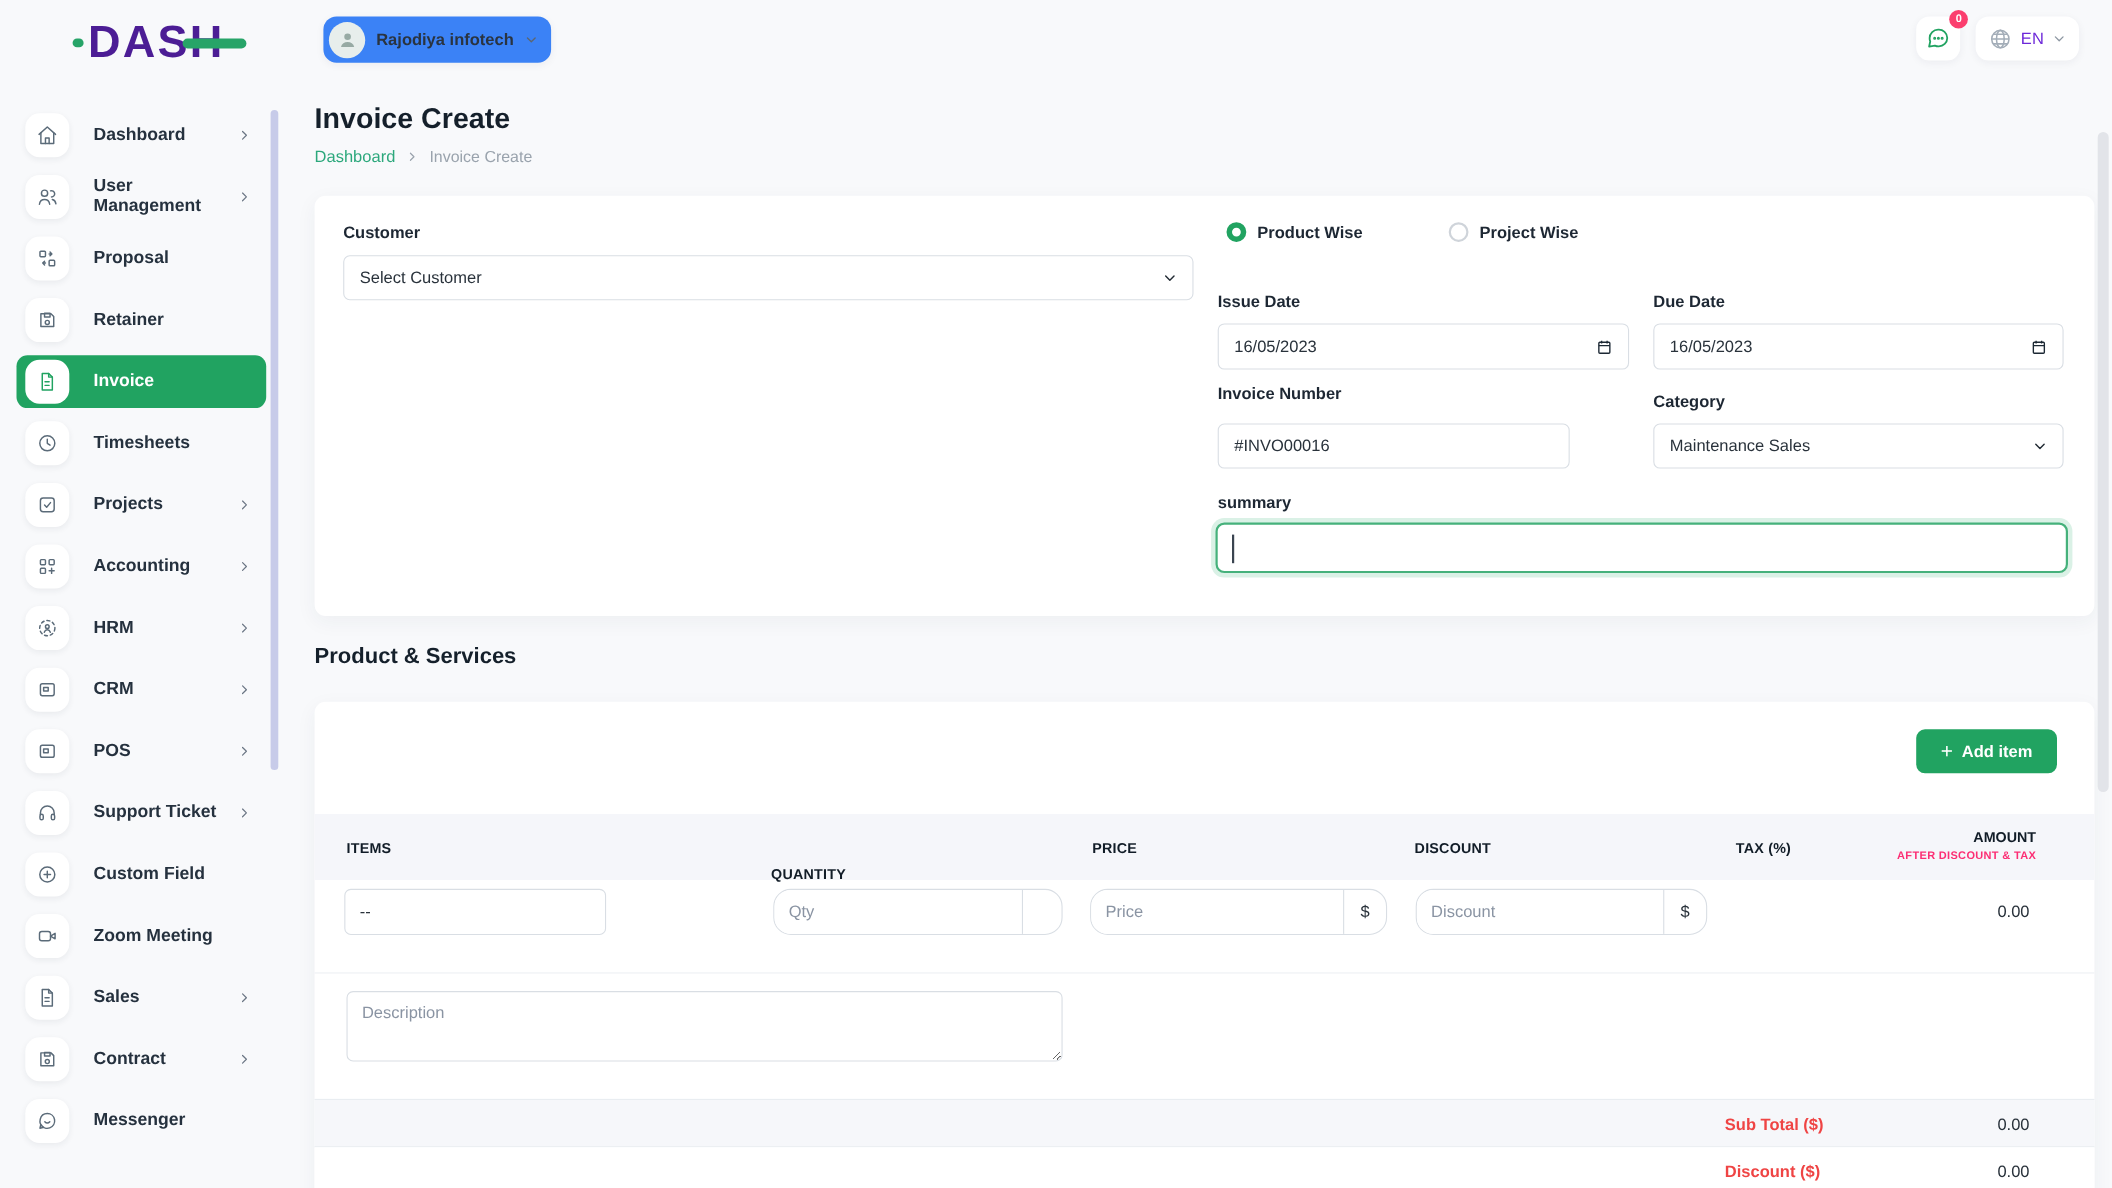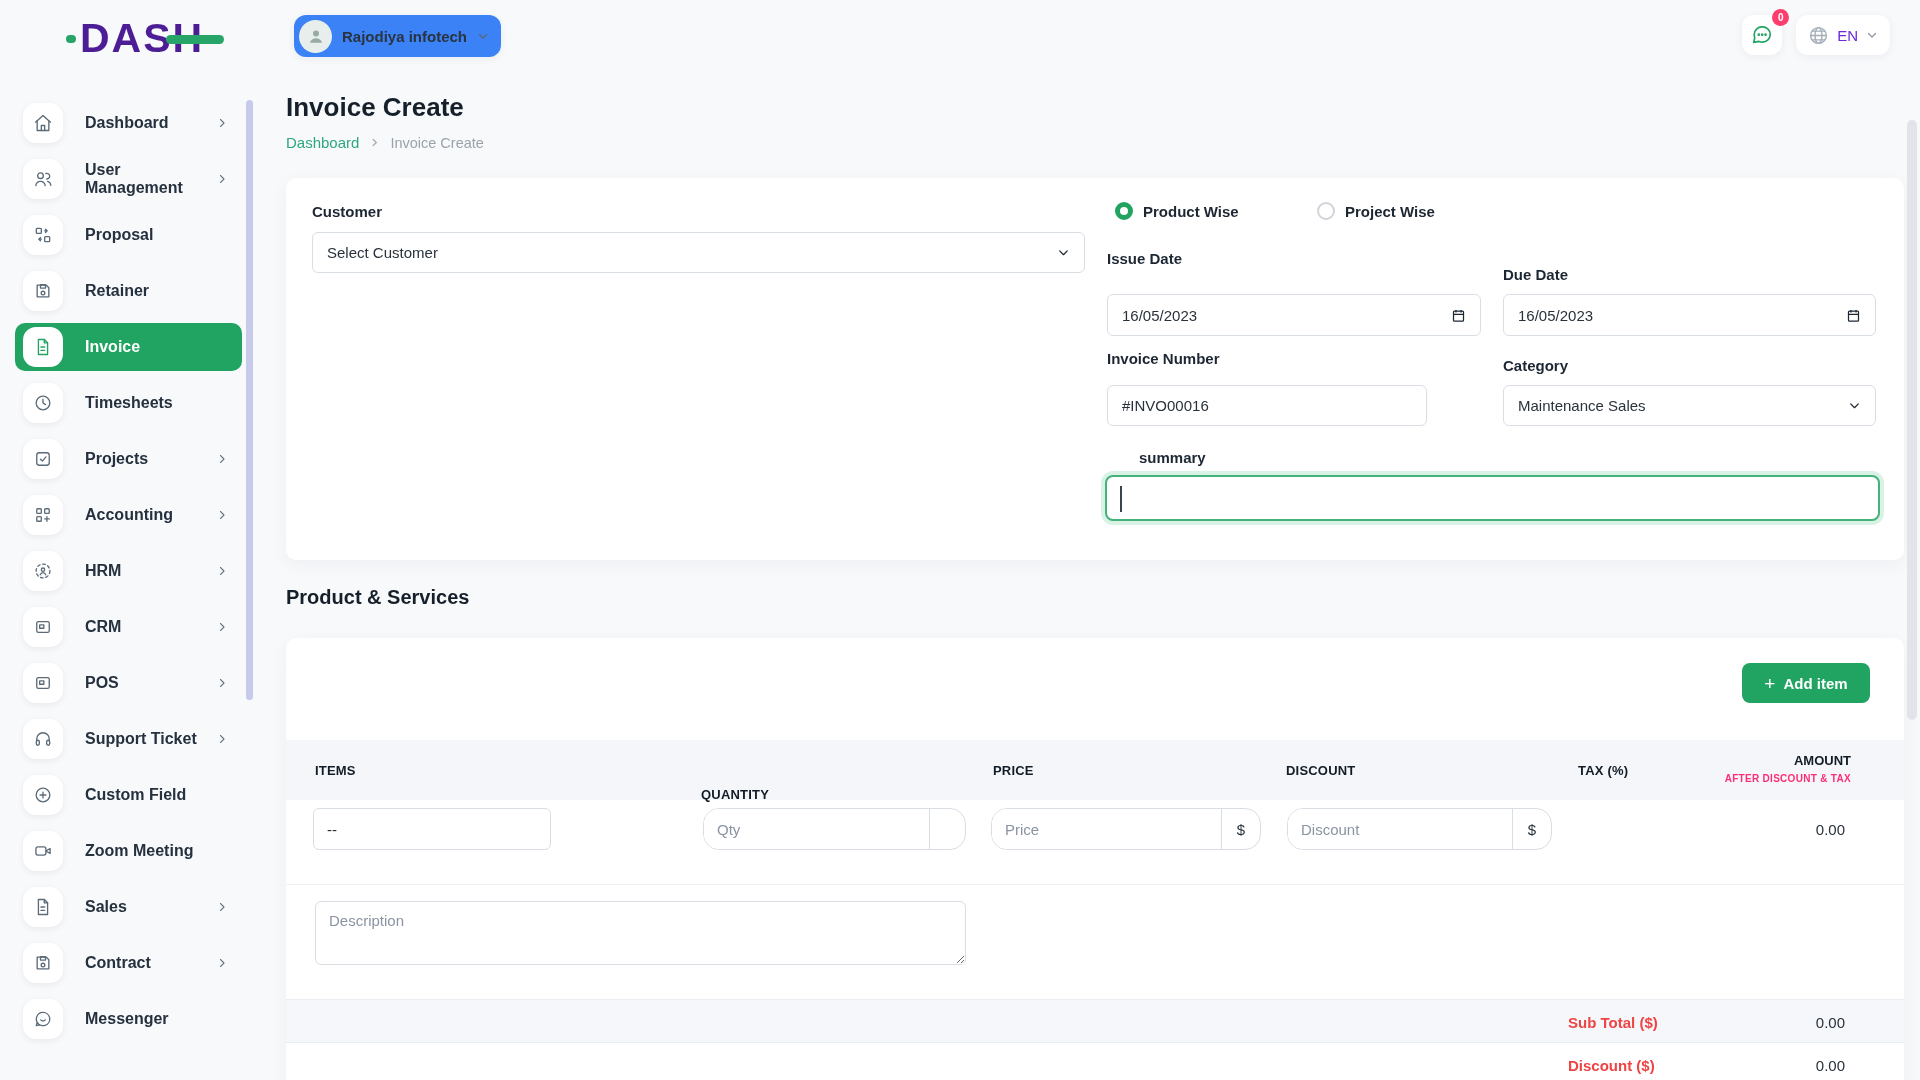--- a/index.html
+++ b/index.html
@@ -420,21 +420,21 @@
 
     <div class="radio-group" style="left:829px; top:24px;">
       <span class="radio checked"></span>
       <span class="radio-label">Product Wise</span>
     </div>
     <div class="radio-group" style="left:1031px; top:24px;">
       <span class="radio unchecked"></span>
       <span class="radio-label">Project Wise</span>
     </div>
 
-    <div class="f-label" style="left:821px; top:72px;">Issue Date</div>
+    <div class="f-label" style="left:821px; top:88px;">Issue Date</div>
     <div class="box date-box" style="left:821px; top:116px; width:374px; height:42px;">
       <span>16/05/2023</span>
       <svg width="15" height="15" viewBox="0 0 24 24" fill="none" stroke="#1c2834" stroke-width="2">
           <rect x="4" y="5" width="16" height="16" rx="1.5"></rect>
           <path d="M8 3v4M16 3v4M4 10h16"></path>
         </svg>
     </div>
 
     <div class="f-label" style="left:1217px; top:88px;">Due Date</div>
     <div class="box date-box" style="left:1217px; top:116px; width:373px; height:42px;">
@@ -451,21 +451,21 @@
     </div>
 
     <div class="f-label" style="left:1217px; top:179px;">Category</div>
     <div class="box" style="left:1217px; top:207px; width:373px; height:41px;">
       <span class="grow">Maintenance Sales</span>
       <svg class="select-chev" width="13" height="13" viewBox="0 0 24 24" fill="none" stroke="currentColor" stroke-width="2.4" stroke-linecap="round" stroke-linejoin="round">
           <polyline points="5 9 12 16 19 9"></polyline>
         </svg>
     </div>
 
-    <div class="f-label" style="left:853px; top:271px;">summary</div>
+    <div class="f-label" style="left:821px; top:271px;">summary</div>
     <div class="summary-area">
       <span class="caret"></span>
     </div>
   </div>
 
   <div class="section-heading">Product &amp; Services</div>
 
   <div class="card card2">
 
     <div class="add-btn">

